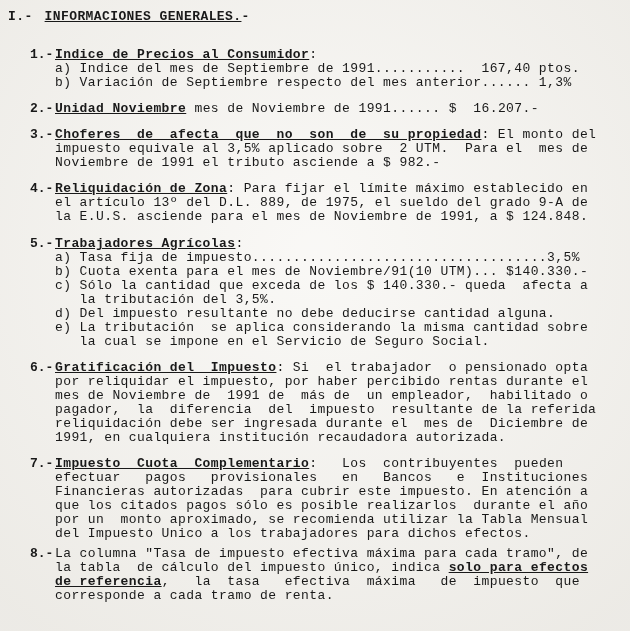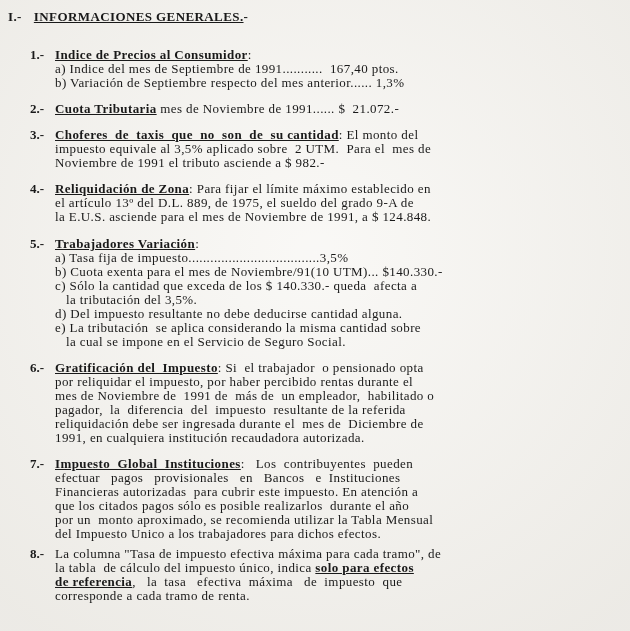--- a/index.html
+++ b/index.html
@@ -5,21 +5,21 @@
   html, body { margin: 0; padding: 0; }
   body {
     width: 630px; height: 631px;
     background: #f3f1ec;
     overflow: hidden;
   }
   .page {
     box-sizing: border-box;
     width: 630px; height: 631px;
     padding: 10px 4px 0 8px;
-    font-family: Liberation Serif, serif;
+    font-family: Liberation Mono, monospace;
     font-size: 13px;
     line-height: 14px;
     letter-spacing: 0.4px;
     color: #191919;
     background:
       radial-gradient(circle at 50% 40%, rgba(255,255,255,0.5), rgba(0,0,0,0.03) 95%),
       #f4f2ed;
   }
   .doc-heading {
     font-weight: bold;
@@ -69,40 +69,40 @@
 
   <div class="item it1">
     <span class="inum">1.-</span>
     <div class="content"><span class="ititle">Indice de Precios al Consumidor</span><span>:</span><span class="body">
 a) Indice del mes de Septiembre de 1991...........  167,40 ptos.
 b) Variación de Septiembre respecto del mes anterior...... 1,3%</span></div>
   </div>
 
   <div class="item it2">
     <span class="inum">2.-</span>
-    <div class="content"><span class="ititle">Cuota Tributaria</span><span></span><span class="body"> mes de Noviembre de 1991...... $  21.072.-</span></div>
+    <div class="content"><span class="ititle">Unidad Noviembre</span><span></span><span class="body"> mes de Noviembre de 1991...... $  16.207.-</span></div>
   </div>
 
   <div class="item it3">
     <span class="inum">3.-</span>
-    <div class="content"><span class="ititle">Choferes  de  taxis  que  no  son  de  su cantidad</span><span>:</span><span class="body"> El monto del
+    <div class="content"><span class="ititle">Choferes  de  afecta  que  no  son  de  su propiedad</span><span>:</span><span class="body"> El monto del
 impuesto equivale al 3,5% aplicado sobre  2 UTM.  Para el  mes de
 Noviembre de 1991 el tributo asciende a $ 982.-</span></div>
   </div>
 
   <div class="item it4">
     <span class="inum">4.-</span>
     <div class="content"><span class="ititle">Reliquidación de Zona</span><span>:</span><span class="body"> Para fijar el límite máximo establecido en
 el artículo 13º del D.L. 889, de 1975, el sueldo del grado 9-A de
 la E.U.S. asciende para el mes de Noviembre de 1991, a $ 124.848.</span></div>
   </div>
 
   <div class="item it5">
     <span class="inum">5.-</span>
-    <div class="content"><span class="ititle">Trabajadores Variación</span><span>:</span><span class="body">
+    <div class="content"><span class="ititle">Trabajadores Agrícolas</span><span>:</span><span class="body">
 a) Tasa fija de impuesto....................................3,5%
 b) Cuota exenta para el mes de Noviembre/91(10 UTM)... $140.330.-
 c) Sólo la cantidad que exceda de los $ 140.330.- queda  afecta a
    la tributación del 3,5%.
 d) Del impuesto resultante no debe deducirse cantidad alguna.
 e) La tributación  se aplica considerando la misma cantidad sobre
    la cual se impone en el Servicio de Seguro Social.</span></div>
   </div>
 
   <div class="item it6">
@@ -110,21 +110,21 @@
     <div class="content"><span class="ititle">Gratificación del  Impuesto</span><span>:</span><span class="body"> Si  el trabajador  o pensionado opta
 por reliquidar el impuesto, por haber percibido rentas durante el
 mes de Noviembre de  1991 de  más de  un empleador,  habilitado o
 pagador,  la  diferencia  del  impuesto  resultante de la referida
 reliquidación debe ser ingresada durante el  mes de  Diciembre de
 1991, en cualquiera institución recaudadora autorizada.</span></div>
   </div>
 
   <div class="item it7">
     <span class="inum">7.-</span>
-    <div class="content"><span class="ititle">Impuesto  Global  Instituciones</span><span>:</span><span class="body">   Los  contribuyentes  pueden
+    <div class="content"><span class="ititle">Impuesto  Cuota  Complementario</span><span>:</span><span class="body">   Los  contribuyentes  pueden
 efectuar   pagos   provisionales   en   Bancos   e  Instituciones
 Financieras autorizadas  para cubrir este impuesto. En atención a
 que los citados pagos sólo es posible realizarlos  durante el año
 por un  monto aproximado, se recomienda utilizar la Tabla Mensual
 del Impuesto Unico a los trabajadores para dichos efectos.</span></div>
   </div>
 
   <div class="item it8">
     <span class="inum">8.-</span>
     <div class="content"><span class="body">La columna "Tasa de impuesto efectiva máxima para cada tramo", de

